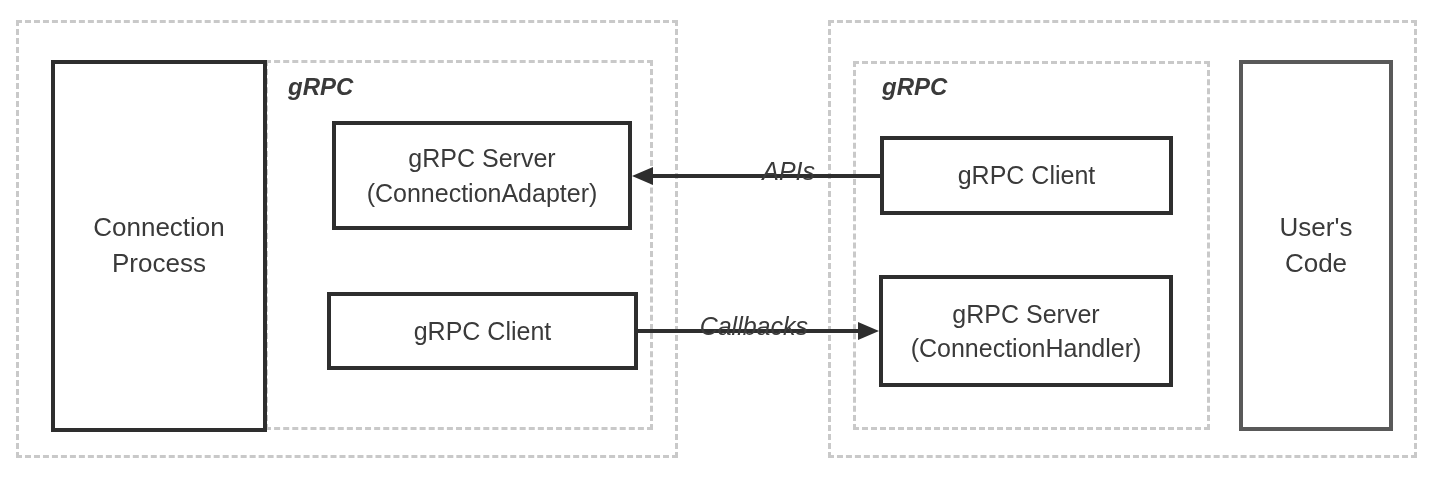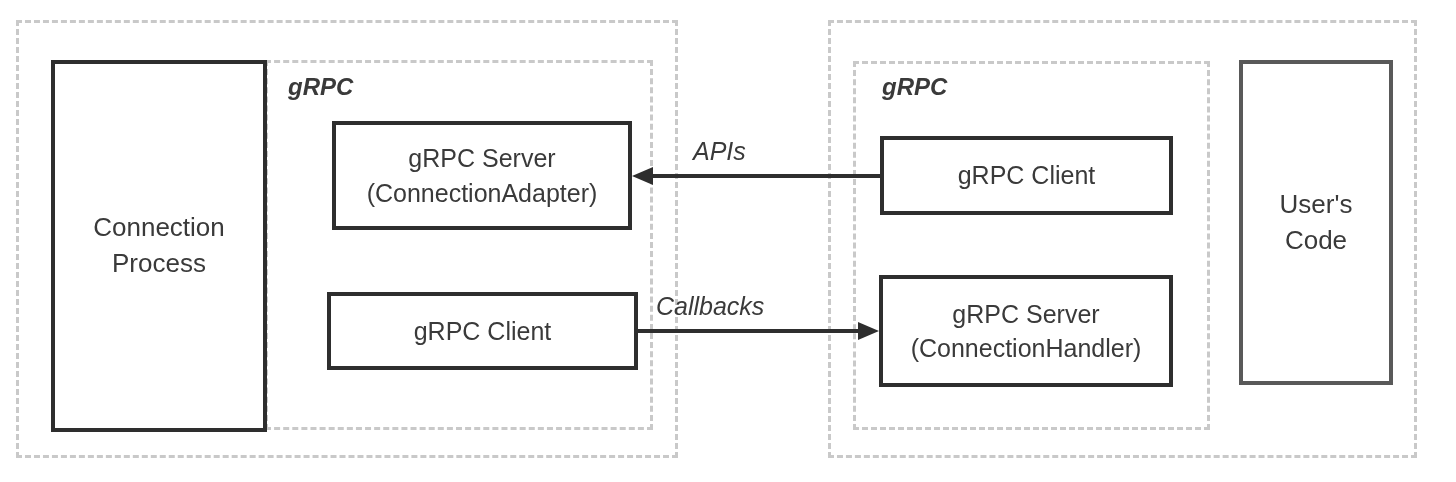--- a/index.html
+++ b/index.html
@@ -60,47 +60,48 @@
     border-top: 9px solid transparent;
     border-bottom: 9px solid transparent;
   }
   .arrowhead.left  { border-right: 21px solid var(--arrow); }
   .arrowhead.right { border-left: 21px solid var(--arrow); }
   .arrow-label {
     position: absolute;
     font-size: 25px;
     font-style: italic;
     color: var(--text);
-    text-align: left;
+    text-align: right;
     line-height: 1;
+    margin-top: 20px;
   }
 
   
   .left-region   { left: 16px;  top: 20px; width: 662px; height: 438px; }
   .right-region  { left: 828px; top: 20px; width: 589px; height: 438px; }
   .left-grpc     { left: 265px; top: 60px; width: 388px; height: 370px; }
   .right-grpc    { left: 853px; top: 61px; width: 357px; height: 369px; }
 
   .connection-process { left: 51px;   top: 60px;  width: 216px; height: 372px; font-size: 26px; }
-  .users-code         { left: 1239px; top: 60px;  width: 154px; height: 325px; font-size: 26px; border-color: var(--users-code-border); }
+  .users-code         { left: 1239px; top: 60px;  width: 154px; height: 371px; font-size: 26px; border-color: var(--users-code-border); }
   .l-server           { left: 332px;  top: 121px; width: 300px; height: 109px; }
   .l-client           { left: 327px;  top: 292px; width: 311px; height: 78px;  }
   .r-client           { left: 880px;  top: 136px; width: 293px; height: 79px;  }
   .r-server           { left: 879px;  top: 275px; width: 294px; height: 112px; }
 
   .left-grpc-label  { left: 288px; top: 75px; }
   .right-grpc-label { left: 882px; top: 75px; }
 
   .apis-line       { left: 652px; top: 174px; width: 228px; }
   .apis-head       { left: 632px; top: 167px; }
   .apis-label      { left: 693px; top: 139px; width: 122px; }
 
   .callbacks-line  { left: 638px; top: 329px; width: 221px; }
   .callbacks-head  { left: 858px; top: 322px; }
-  .callbacks-label { left: 656px; top: 294px; width: 132px; }
+  .callbacks-label { left: 676px; top: 294px; width: 132px; }
 </style>
 </head>
 <body>
 
 <div class="canvas">
 
   <div class="dashed-region left-region"></div>
 
   <div class="dashed-region right-region"></div>
 

